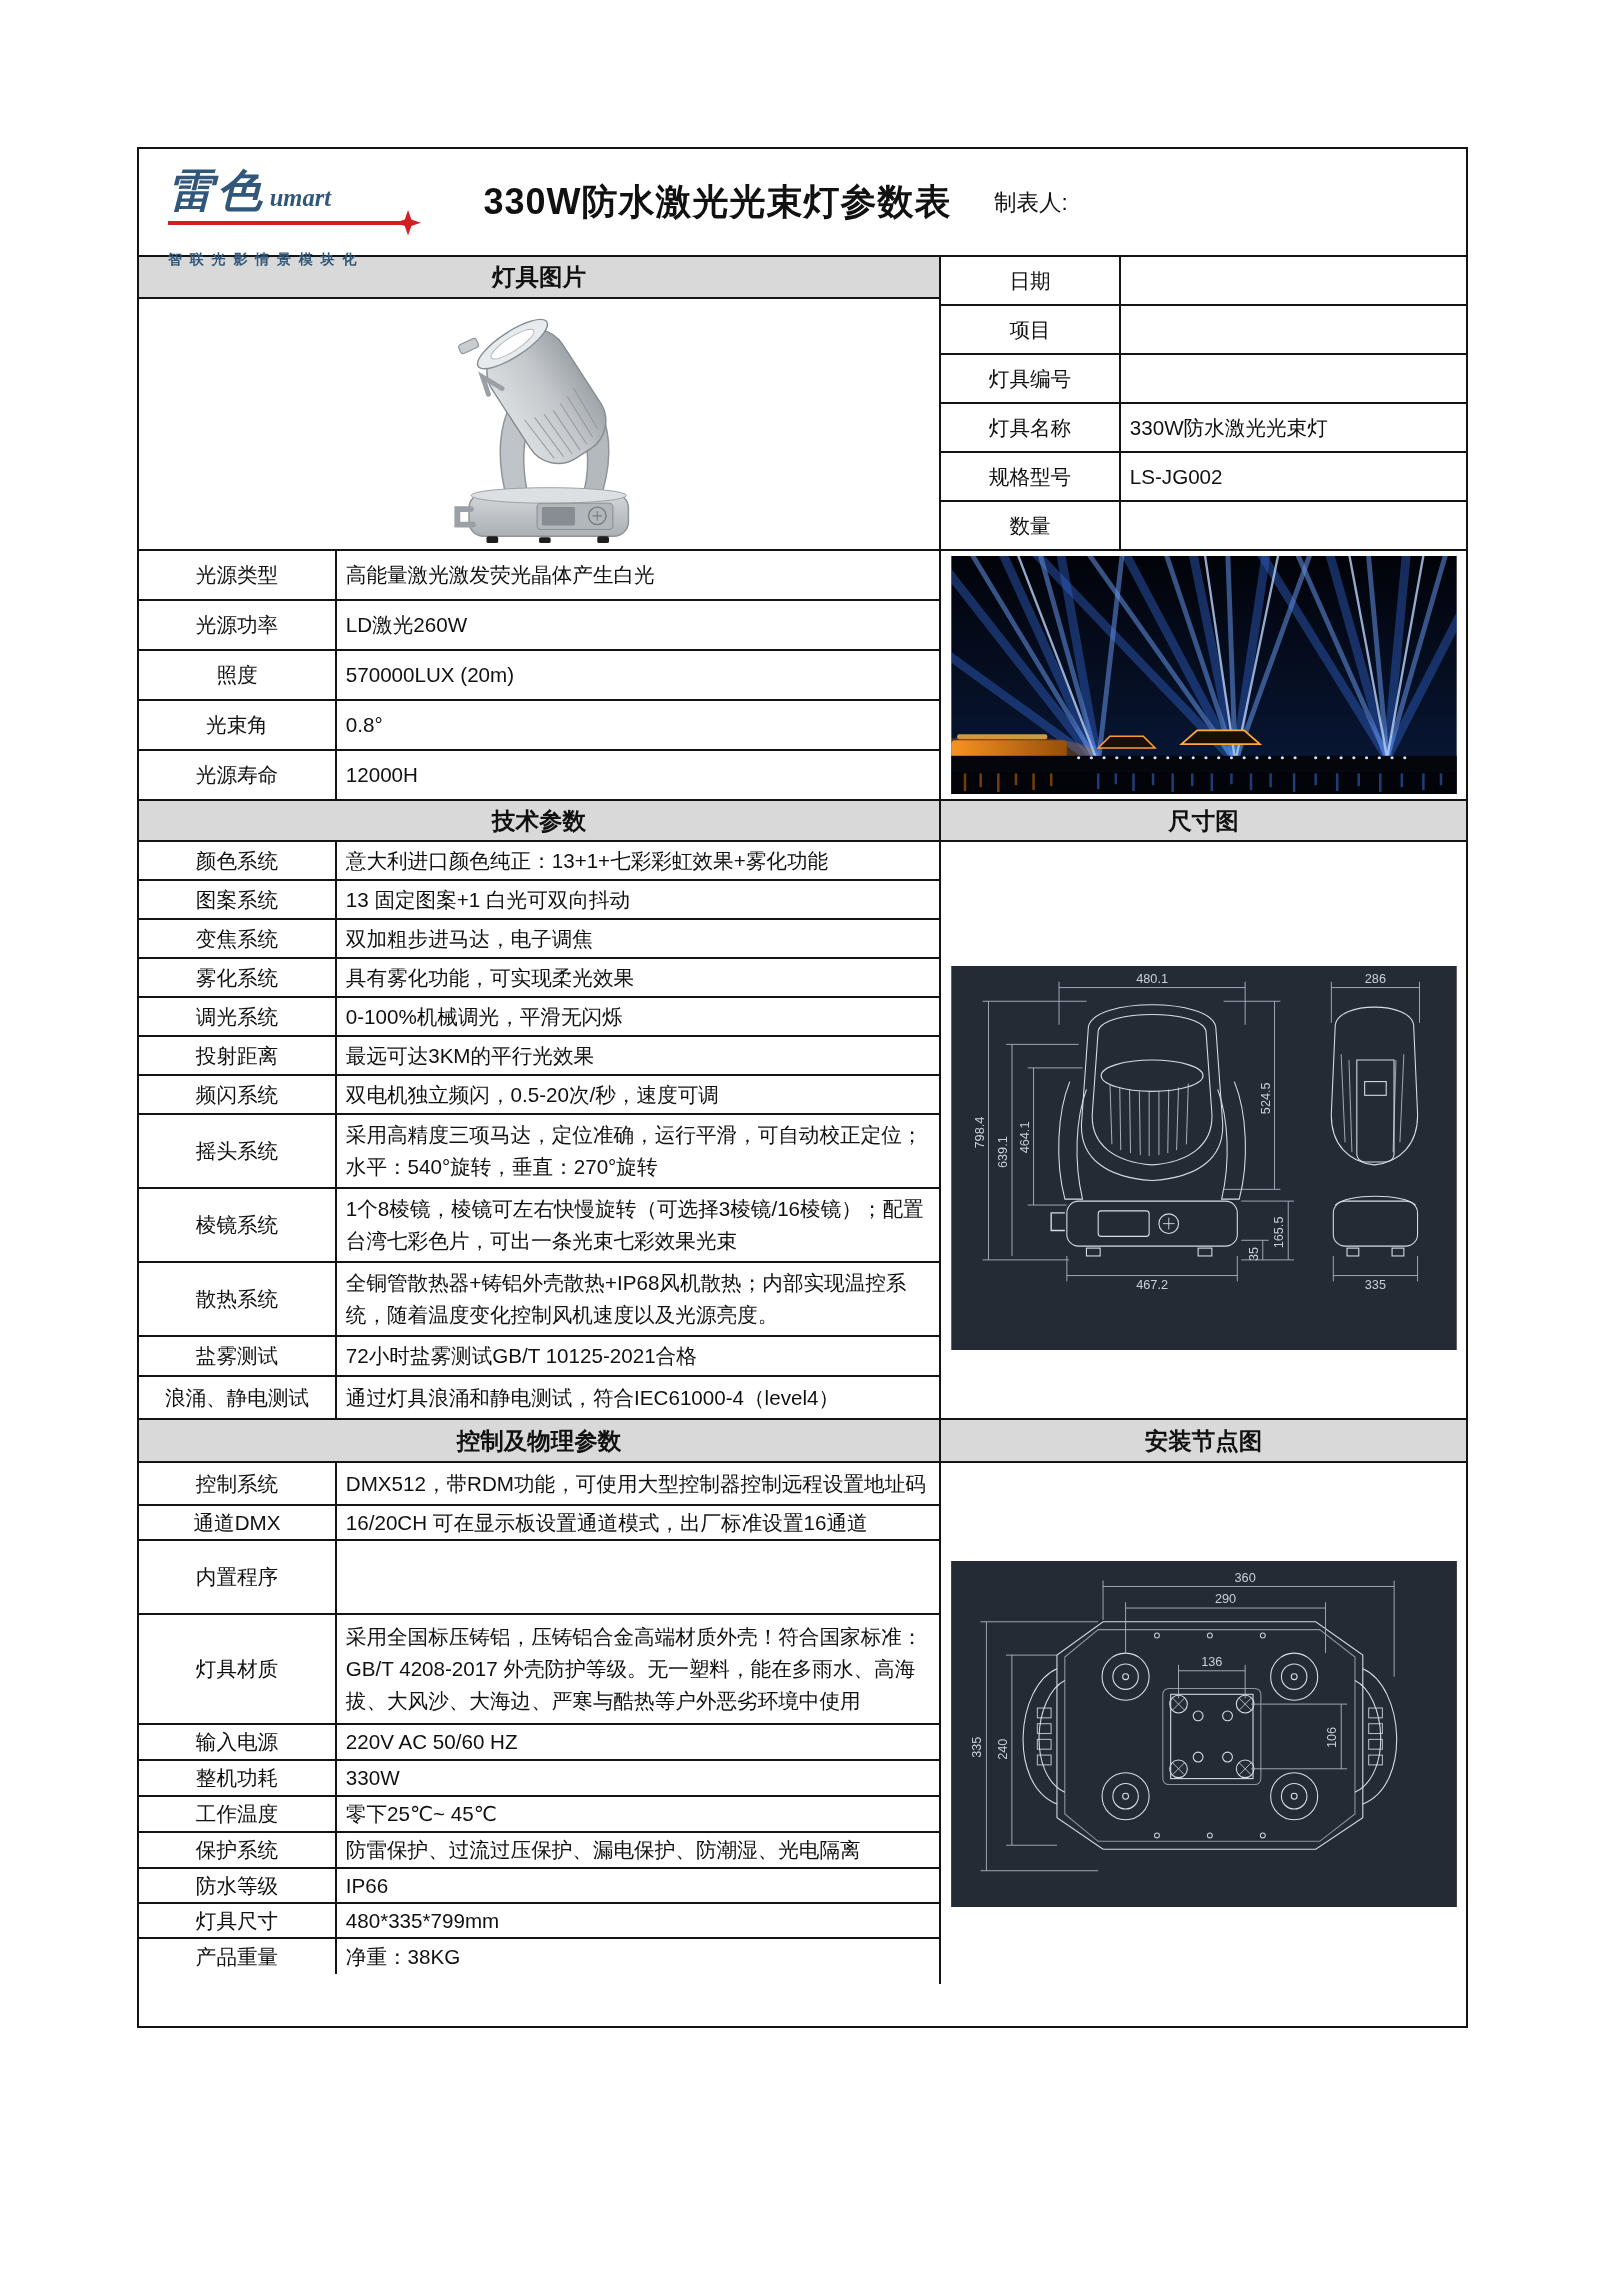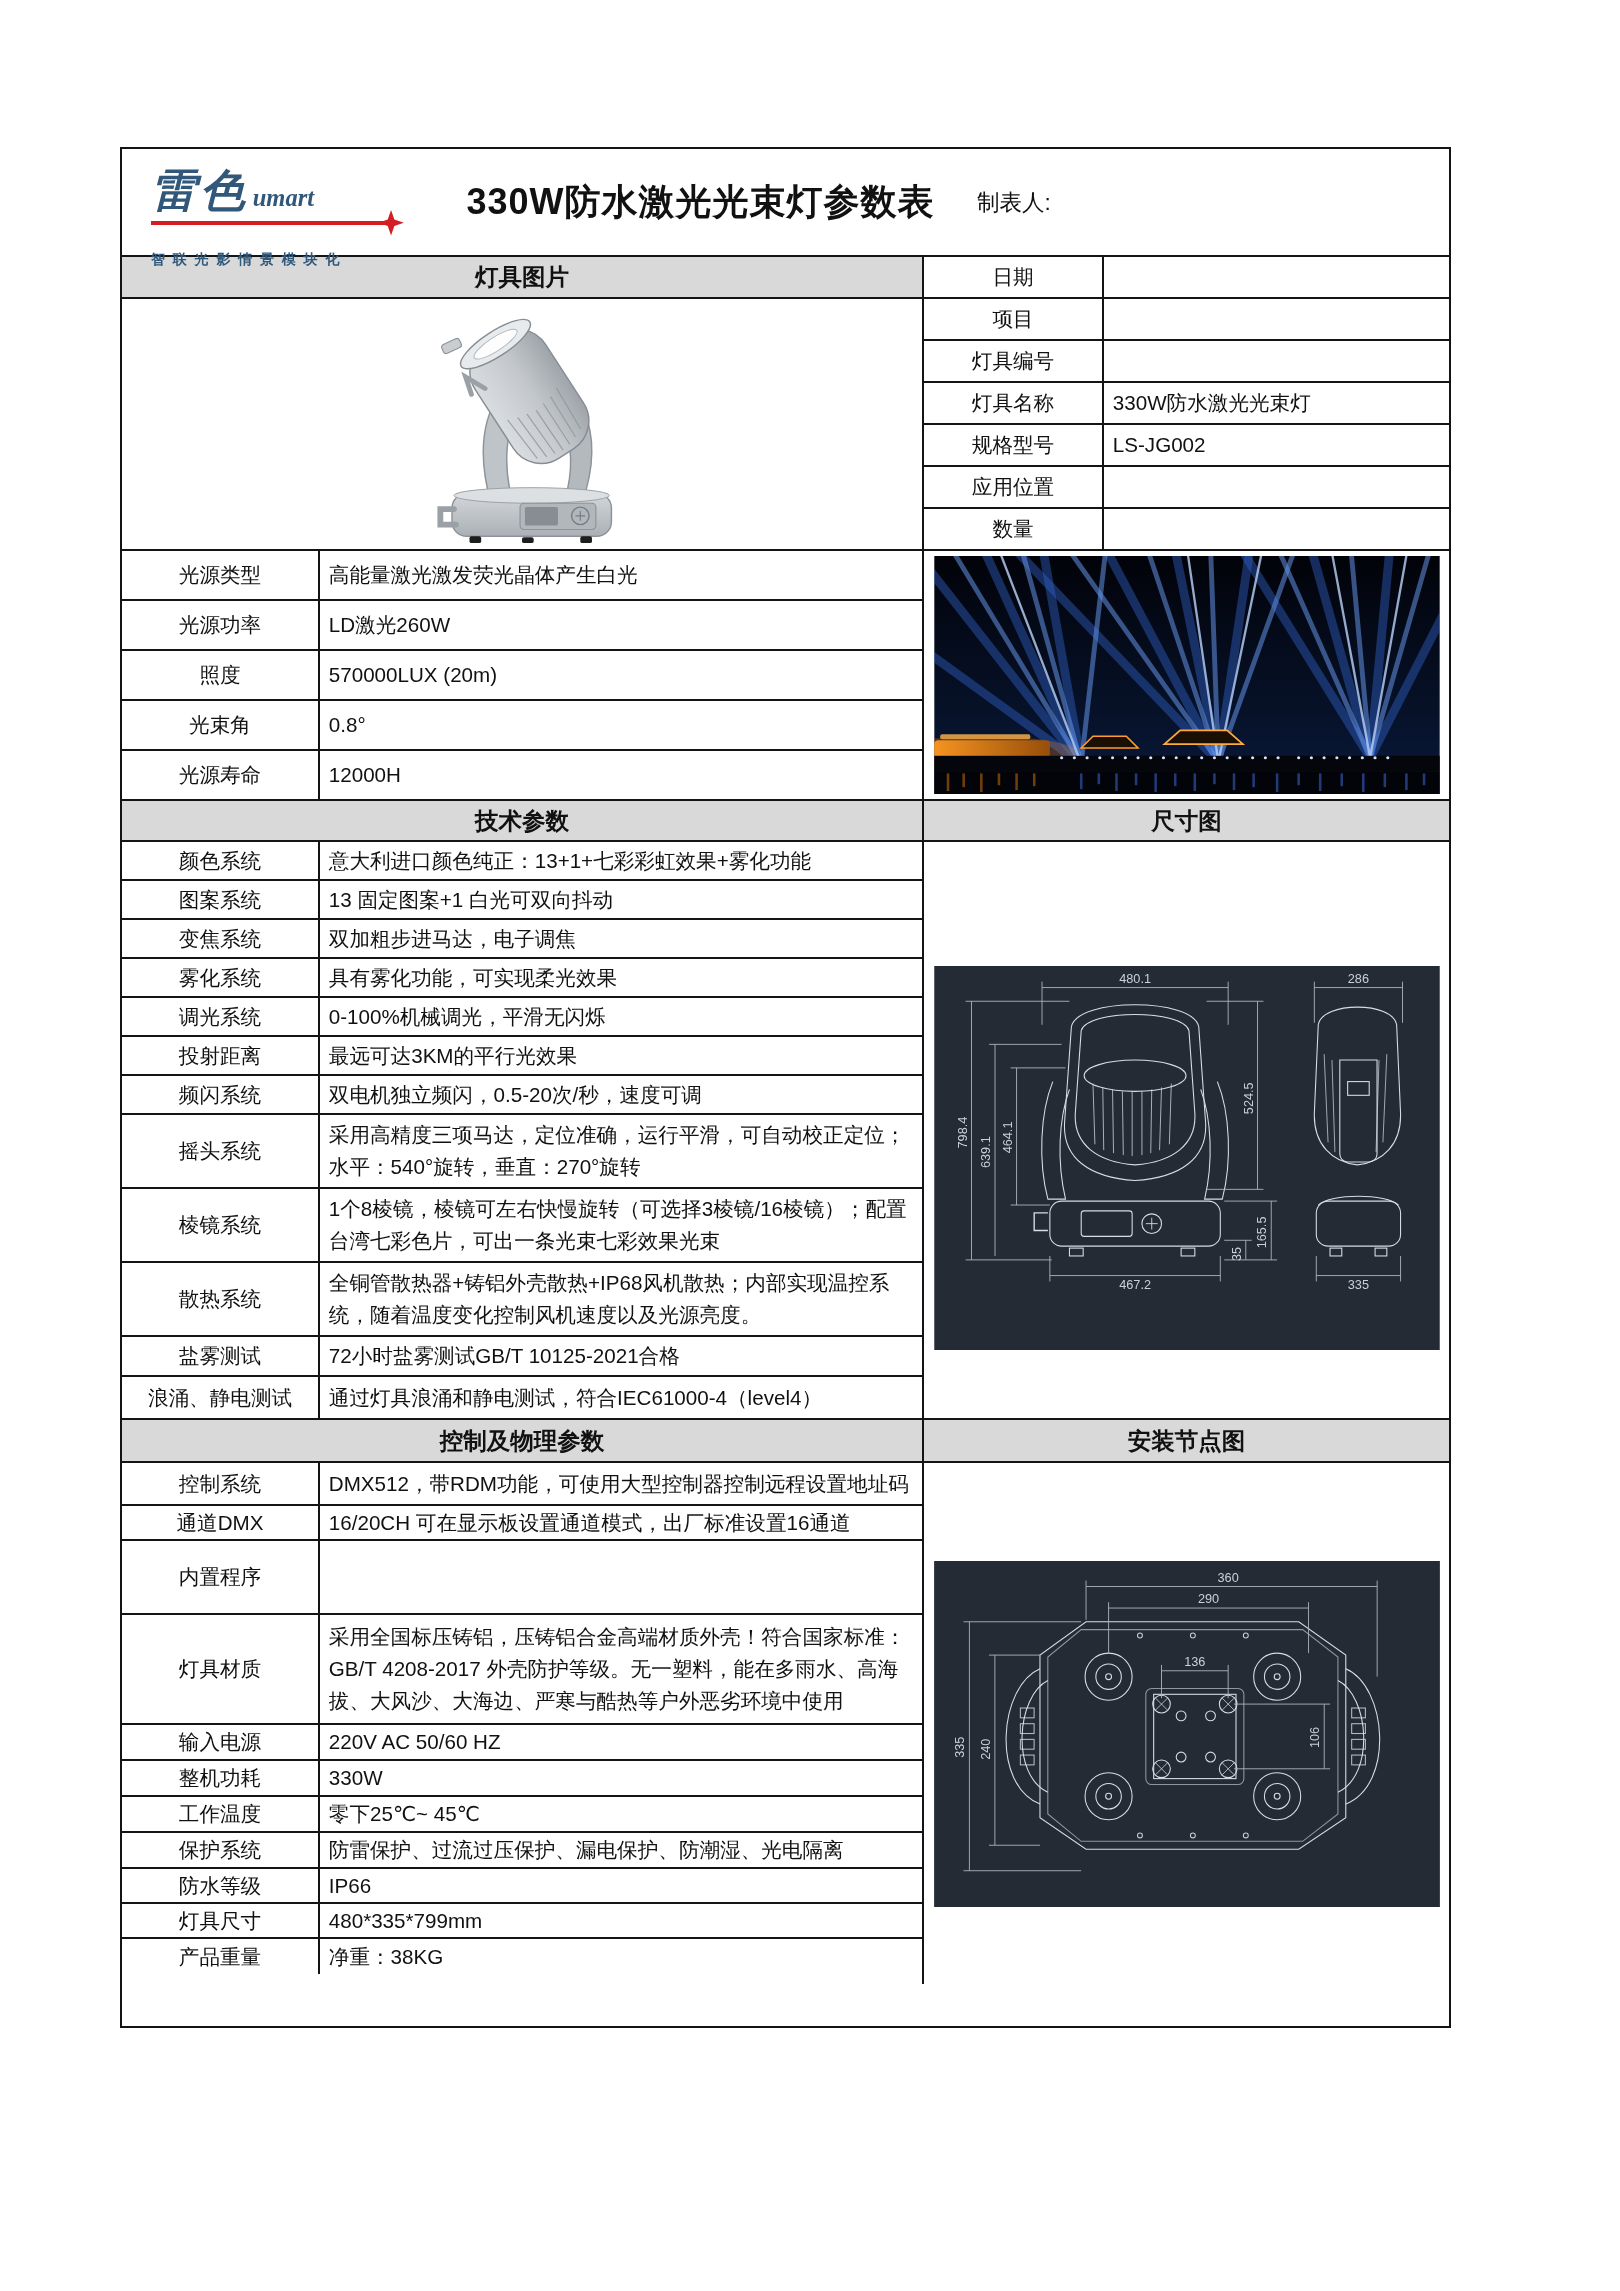--- a/index.html
+++ b/index.html
@@ -6,21 +6,21 @@
     --line:#141414;
     --bar-bg:#d9d9d9;
     --blue:#31587a;
     --red:#d21f26;
     --draw-bg:#242b35;
     --draw-line:#d6dde4;
   }
   *{margin:0;padding:0;box-sizing:border-box;}
   body{background:#fff;font-family:"Liberation Sans","DejaVu Sans",sans-serif;color:#111;}
   .sheet{position:relative;width:1620px;height:2292px;background:#fff;overflow:hidden;}
-  .tbl{position:absolute;left:120px;top:147px;width:1331px;height:1881px;
+  .tbl{position:absolute;left:137px;top:147px;width:1331px;height:1881px;
        border:2.9px solid var(--line);display:flex;flex-direction:column;background:#fff;}
   .band{display:flex;width:100%;}
   .bb{border-bottom:2px solid var(--line);}
   .left{width:802px;border-right:2px solid var(--line);display:flex;flex-direction:column;}
   .right{flex:1;display:flex;flex-direction:column;}
   .bar{background:var(--bar-bg);display:flex;align-items:center;justify-content:center;
        font-weight:bold;font-size:23.5px;border-bottom:2px solid var(--line);height:100%;}
   .row{display:flex;width:100%;border-bottom:2px solid var(--line);}
   .row.last{border-bottom:none;}
   .llabel{width:198px;border-right:2px solid var(--line);display:flex;align-items:center;
@@ -143,24 +143,20 @@
             <div class="rvalue"></div>
           </div>
         <div class="row" style="flex:1">
             <div class="rlabel">灯具名称</div>
             <div class="rvalue">330W防水激光光束灯</div>
           </div>
         <div class="row" style="flex:1">
             <div class="rlabel">规格型号</div>
             <div class="rvalue">LS-JG002</div>
           </div>
-        <div class="row" style="flex:1">
-            <div class="rlabel">应用位置</div>
-            <div class="rvalue"></div>
-          </div>
         <div class="row last" style="flex:1">
             <div class="rlabel">数量</div>
             <div class="rvalue"></div>
           </div>
       </div>
     </div>
 
 
     <div class="band bb" style="height:250px">
       <div class="left">

